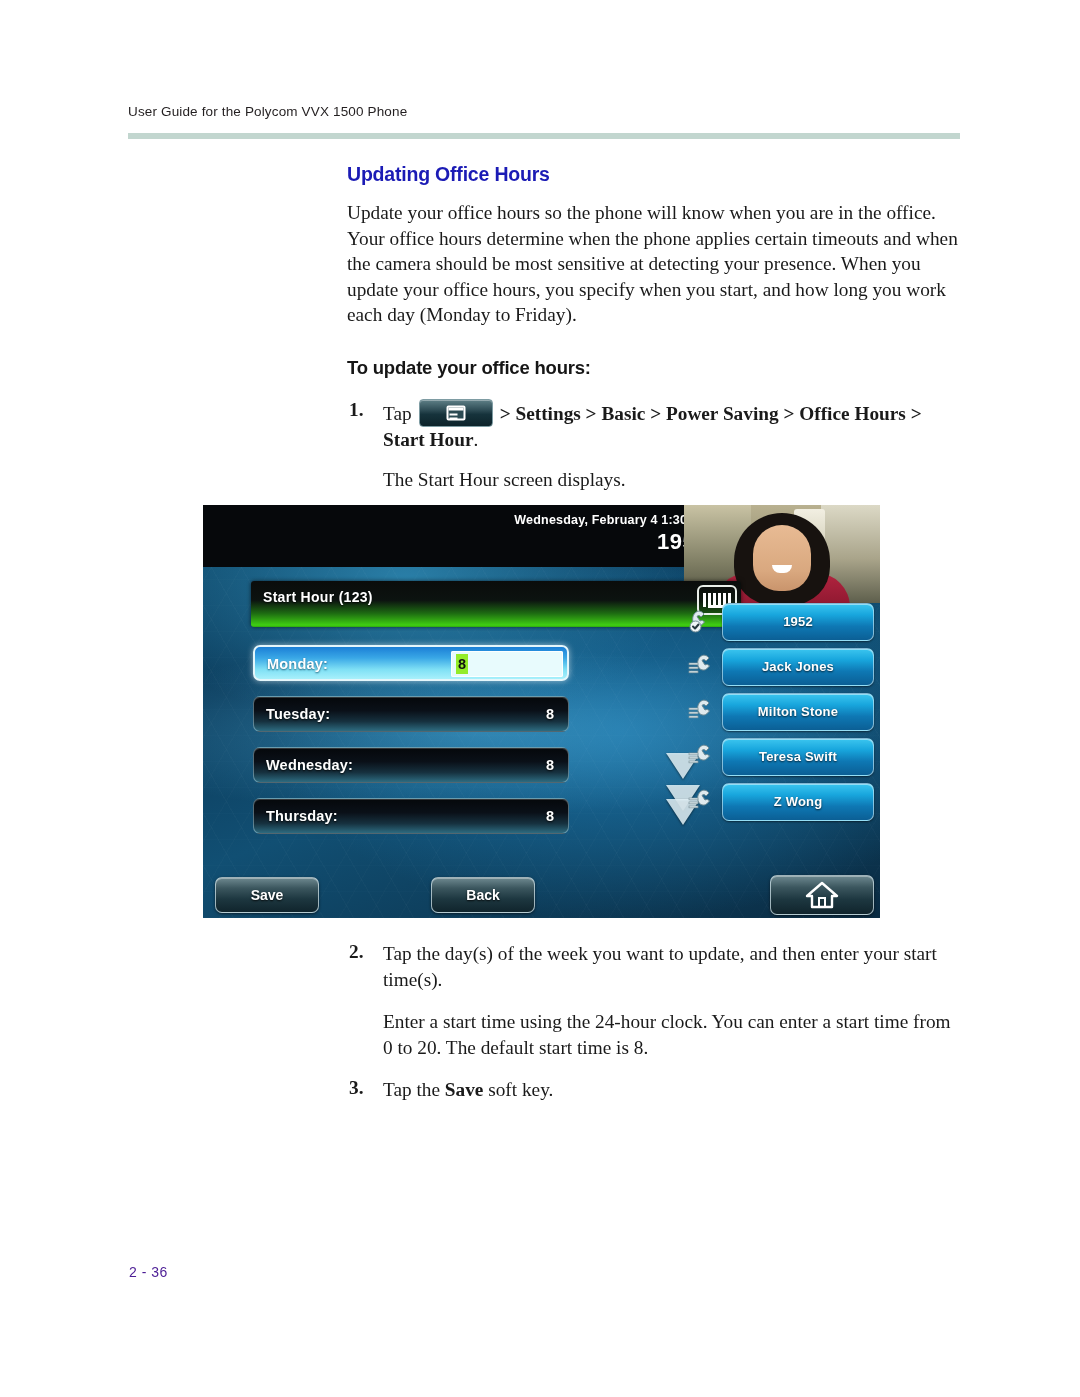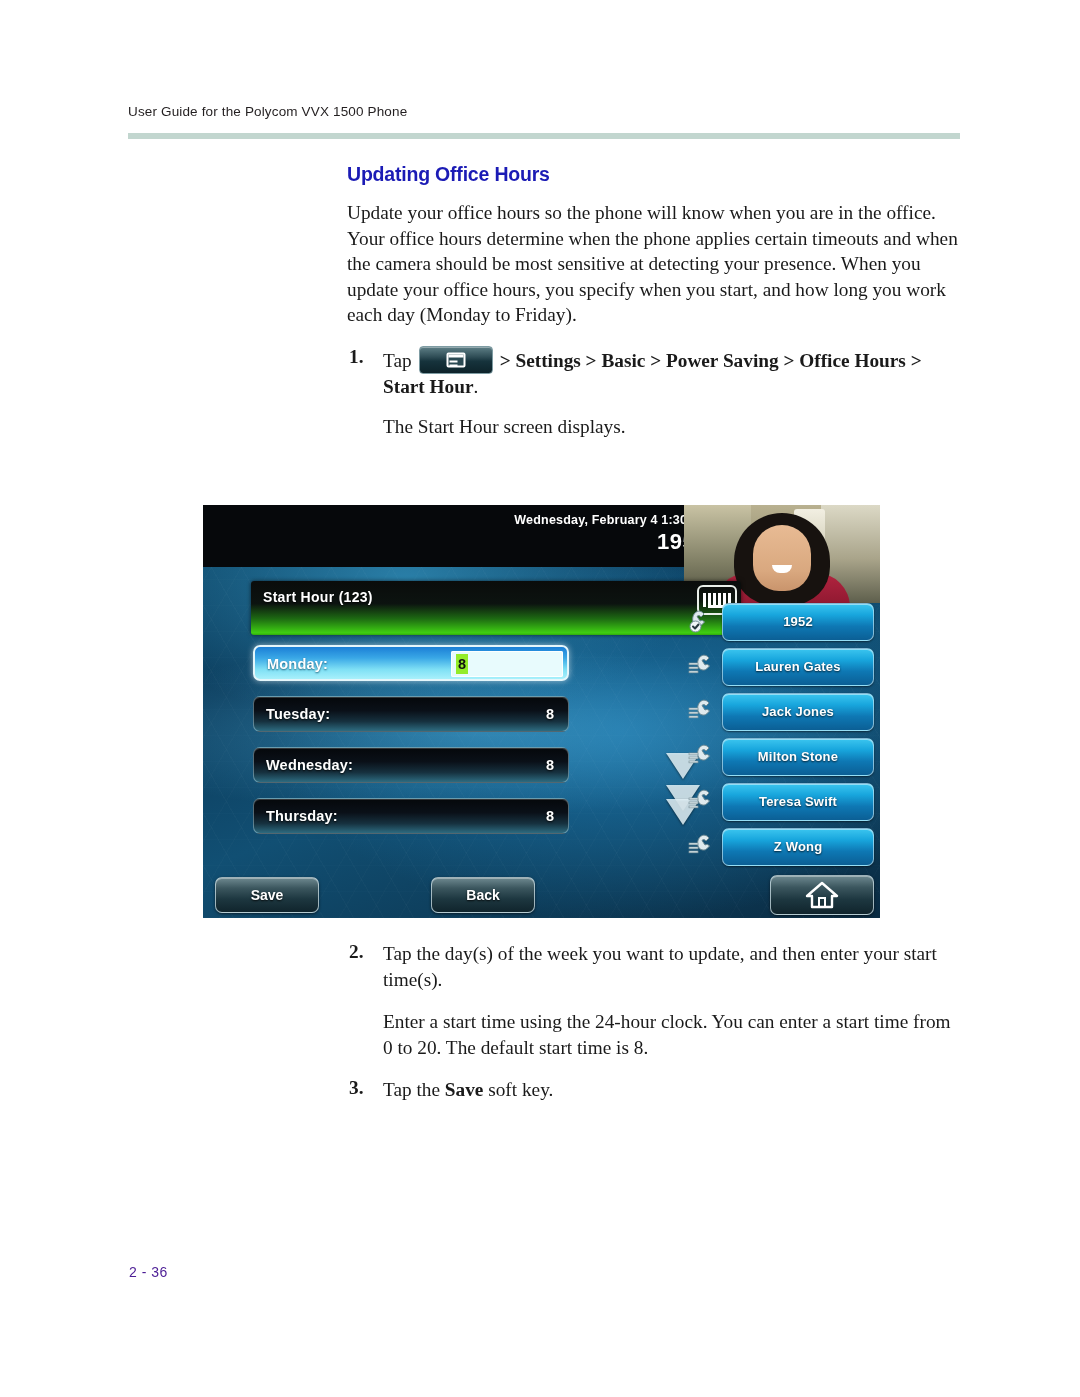--- a/index.html
+++ b/index.html
@@ -245,21 +245,21 @@
     width: 136px; height: 34px;
     background: linear-gradient(180deg,#b2243f 0%, #8d1830 100%);
     border-radius: 40px 40px 0 0;
   }
 
   
   .title-bar {
     position: absolute;
     left: 48px; top: 76px;
     width: 490px;
-    height: 54px;
+    height: 46px;
     border-radius: 3px;
     background: linear-gradient(180deg,#0a0c0b 0%, #0c1310 42%, #1d6a12 70%, #3fcf12 96%, #2fa80d 100%);
     box-shadow: 0 0 4px rgba(0,0,0,.6);
   }
   .title-bar .tb-text {
     position: absolute;
     left: 12px; top: 8px;
     color: #ffffff;
     font-size: 14px;
     font-weight: bold;
@@ -444,20 +444,21 @@
 
 <div class="page-header">User Guide for the Polycom VVX 1500 Phone</div>
 <div class="header-rule"></div>
 
 <div class="content">
 
   <h1 class="section-title">Updating Office Hours</h1>
 
   <p class="body-para">Update your office hours so the phone will know when you are in the office. Your office hours determine when the phone applies certain timeouts and when the camera should be most sensitive at detecting your presence. When you update your office hours, you specify when you start, and how long you work each day (Monday to Friday).</p>
 
+  <h2 class="proc-title">To update your office hours:</h2>
 
   <div class="step" style="margin-top:18px;">
     <span class="step-num">1.</span>
     <div class="step-body">
       <span>Tap</span><span class="inline-key"><span class="glyph"></span></span><b>&gt; Settings &gt; Basic &gt; Power Saving &gt; Office Hours &gt; Start Hour</b><span>.</span>
     </div>
   </div>
   <div class="sub-para" style="margin-top:14px;">The Start Hour screen displays.</div>
 
 </div>
@@ -524,97 +525,82 @@
         <svg width="32" height="30" viewBox="0 0 32 30">
           <path d="M7 6 C10 3 14 4 16 7 L13 10 C12 8.5 10 8 9 9.5 L12 14 C13.5 13 15.5 13.5 16.5 15 L13.5 18 C11 20 7 19 5.5 16 C4 13 4.5 8.5 7 6 Z" fill="#dfeaee" stroke="#6f8a93" stroke-width="1"></path>
           <circle cx="7.5" cy="19.5" r="5.5" fill="#f0f5f7" stroke="#6f8a93" stroke-width="1"></circle>
           <path d="M5 19.5 L7 21.5 L10.5 17.5" fill="none" stroke="#26383e" stroke-width="2" stroke-linecap="round" stroke-linejoin="round"></path>
         </svg>
       </div>
       <div class="lk-btn">
         <div class="lk-label">1952</div>
       </div>
     </div>
+
 
     <div class="linekey">
       <div class="lk-icon">
         <svg width="32" height="30" viewBox="0 0 32 30">
           <path d="M12 5 C15 2 19 3 21 6 L18 9 C17 7.5 15 7 14 8.5 L17 13 C18.5 12 20.5 12.5 21.5 14 L18.5 17 C16 19 12 18 10.5 15 C9 12 9.5 7.5 12 5 Z" fill="#dfeaee" stroke="#6f8a93" stroke-width="1"></path>
           <g fill="#e8f1f4" stroke="#7d959d" stroke-width=".7">
             <rect x="1" y="11" width="9" height="1.8"></rect>
             <rect x="1" y="15" width="9" height="1.8"></rect>
             <rect x="1" y="19" width="9" height="1.8"></rect>
           </g>
         </svg>
       </div>
       <div class="lk-btn">
-        <div class="lk-label">Lauren Gates</div>
+        <div class="lk-label">Jack Jones</div>
       </div>
     </div>
 
     <div class="linekey">
       <div class="lk-icon">
         <svg width="32" height="30" viewBox="0 0 32 30">
           <path d="M12 5 C15 2 19 3 21 6 L18 9 C17 7.5 15 7 14 8.5 L17 13 C18.5 12 20.5 12.5 21.5 14 L18.5 17 C16 19 12 18 10.5 15 C9 12 9.5 7.5 12 5 Z" fill="#dfeaee" stroke="#6f8a93" stroke-width="1"></path>
           <g fill="#e8f1f4" stroke="#7d959d" stroke-width=".7">
             <rect x="1" y="11" width="9" height="1.8"></rect>
             <rect x="1" y="15" width="9" height="1.8"></rect>
             <rect x="1" y="19" width="9" height="1.8"></rect>
           </g>
         </svg>
       </div>
       <div class="lk-btn">
-        <div class="lk-label">Jack Jones</div>
+        <div class="lk-label">Milton Stone</div>
       </div>
     </div>
 
     <div class="linekey">
       <div class="lk-icon">
         <svg width="32" height="30" viewBox="0 0 32 30">
           <path d="M12 5 C15 2 19 3 21 6 L18 9 C17 7.5 15 7 14 8.5 L17 13 C18.5 12 20.5 12.5 21.5 14 L18.5 17 C16 19 12 18 10.5 15 C9 12 9.5 7.5 12 5 Z" fill="#dfeaee" stroke="#6f8a93" stroke-width="1"></path>
           <g fill="#e8f1f4" stroke="#7d959d" stroke-width=".7">
             <rect x="1" y="11" width="9" height="1.8"></rect>
             <rect x="1" y="15" width="9" height="1.8"></rect>
             <rect x="1" y="19" width="9" height="1.8"></rect>
           </g>
         </svg>
       </div>
       <div class="lk-btn">
-        <div class="lk-label">Milton Stone</div>
+        <div class="lk-label">Teresa Swift</div>
       </div>
     </div>
 
     <div class="linekey">
       <div class="lk-icon">
         <svg width="32" height="30" viewBox="0 0 32 30">
           <path d="M12 5 C15 2 19 3 21 6 L18 9 C17 7.5 15 7 14 8.5 L17 13 C18.5 12 20.5 12.5 21.5 14 L18.5 17 C16 19 12 18 10.5 15 C9 12 9.5 7.5 12 5 Z" fill="#dfeaee" stroke="#6f8a93" stroke-width="1"></path>
           <g fill="#e8f1f4" stroke="#7d959d" stroke-width=".7">
             <rect x="1" y="11" width="9" height="1.8"></rect>
             <rect x="1" y="15" width="9" height="1.8"></rect>
             <rect x="1" y="19" width="9" height="1.8"></rect>
           </g>
         </svg>
       </div>
       <div class="lk-btn">
-        <div class="lk-label">Teresa Swift</div>
-      </div>
-    </div>
-
-    <div class="linekey">
-      <div class="lk-icon">
-        <svg width="32" height="30" viewBox="0 0 32 30">
-          <path d="M12 5 C15 2 19 3 21 6 L18 9 C17 7.5 15 7 14 8.5 L17 13 C18.5 12 20.5 12.5 21.5 14 L18.5 17 C16 19 12 18 10.5 15 C9 12 9.5 7.5 12 5 Z" fill="#dfeaee" stroke="#6f8a93" stroke-width="1"></path>
-          <g fill="#e8f1f4" stroke="#7d959d" stroke-width=".7">
-            <rect x="1" y="11" width="9" height="1.8"></rect>
-            <rect x="1" y="15" width="9" height="1.8"></rect>
-            <rect x="1" y="19" width="9" height="1.8"></rect>
-          </g>
-        </svg>
-      </div>
-      <div class="lk-btn">
         <div class="lk-label">Z Wong</div>
       </div>
     </div>
 
   </div>
 
   <div class="softkey" id="sk-save">
     <div class="sk-label">Save</div>
   </div>
   <div class="softkey" id="sk-back">

